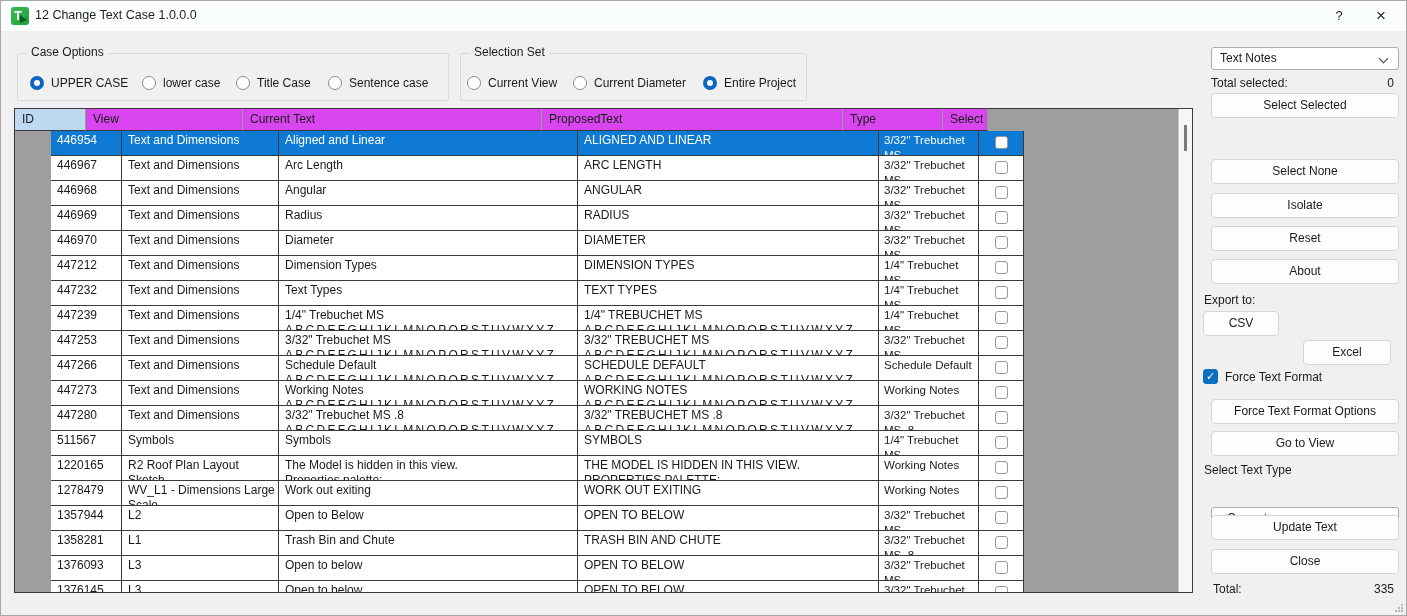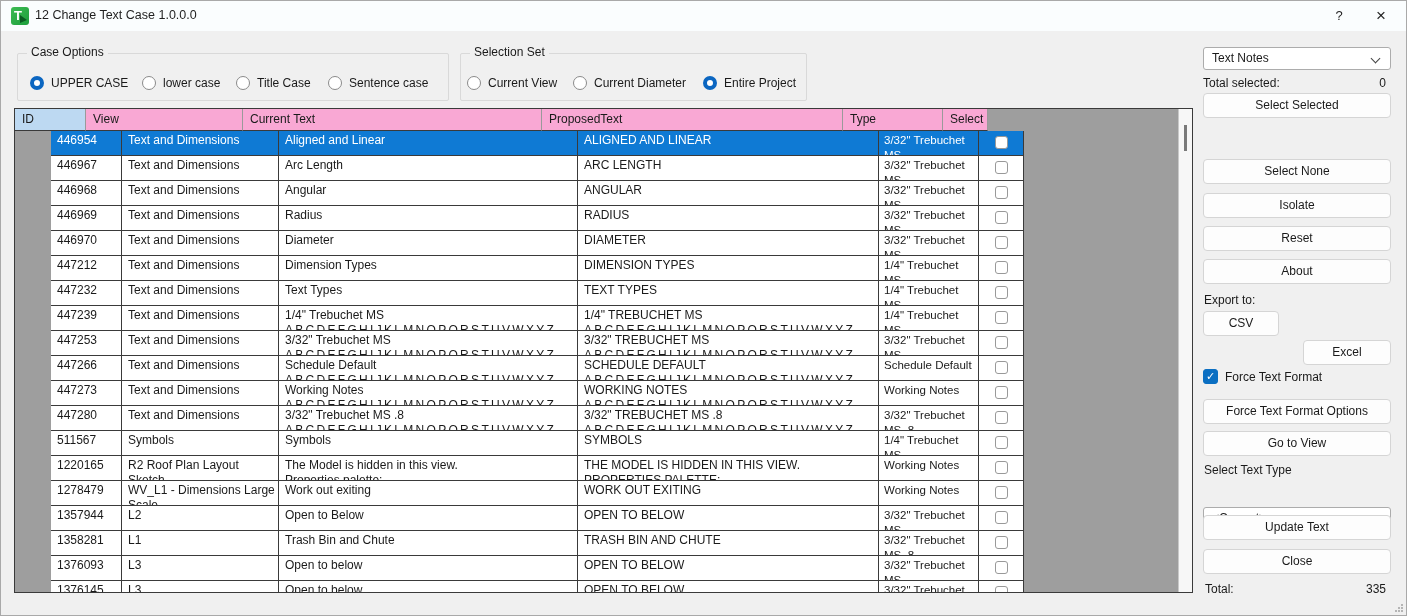--- a/index.html
+++ b/index.html
@@ -30,40 +30,40 @@
   .radio.on { border:4px solid #0b66c1; background:#fff; }
   .cbx { width:15px; height:15px; border-radius:3px; border:1px solid #8a8a8a; background:#fff; flex:none;
          color:#fff; font-family:"DejaVu Sans",sans-serif; font-size:11px; line-height:13px; text-align:center; }
   .cbx.on { background:#0b6fc2; border-color:#0b6fc2; }
   .cbx.on::after { content:"✓"; }
 
   
   .tbl { position:absolute; left:13px; top:107px; width:1179px; height:485px;
          background:#9e9e9e; border:1px solid #3a3a3a; overflow:hidden; }
   .thead { display:flex; height:22px; }
-  .th { flex:none; background:#f9a8d4; border-right:1px solid #9a9a9a; border-bottom:1px solid #3a3a3a;
+  .th { flex:none; background:#d946ef; border-right:1px solid #9a9a9a; border-bottom:1px solid #3a3a3a;
         padding:3px 0 0 7px; font-size:12px; overflow:hidden; white-space:nowrap; }
   .th.c-id { background:#bdd9f2; }
   .c-id{width:71px}.c-view{width:157px}.c-cur{width:299px}.c-prop{width:301px}.c-type{width:100px}.c-sel{width:45px}
   .tbody { height:463px; overflow:hidden;padding-left:36px; }
   .tr { display:flex; width:973px; height:25px; background:#fff; border-bottom:1px solid #3a3a3a; }
   .tr.sel { background:#0f7ad4; color:#fff; }
   .td { flex:none; height:100%; border-right:1px solid #3a3a3a; overflow:hidden; }
   .ln { white-space:nowrap; overflow:hidden; line-height:15px; padding-left:6px; font-size:12px; }
   .td .ln:first-child { margin-top:2px; }
   .ln.alpha { letter-spacing:2.3px; }
   .tw { padding:2px 2px 0 5px; font-size:11.5px; line-height:15px; overflow:hidden; height:100%; }
   .cb { width:13px; height:13px; border:1px solid #999; border-radius:3px; background:#fff; margin:5px auto 0; }
   .vscroll { position:absolute; right:0; top:0; bottom:0; width:14px; background:#f7f7f7;
              border-left:1px solid #c9c9c9; }
   .vthumb { position:absolute; left:5px; top:16px; width:3px; height:26px; background:#7a7a7a; }
 
   
   .rpanel { position:absolute; left:1202px; top:0; width:188px; height:616px; }
-  .rp { position:absolute; left:0; width:188px; }
+  .rp { position:absolute; left:8px; width:188px; }
   .btn { height:25px; background:#fdfdfd; border:1px solid #d5d5d5; border-radius:4px;
          text-align:center; line-height:23px; font-size:12px; color:#1a1a1a; }
   .combo { height:23px; background:#fff; border:1px solid #acacac; border-radius:3px;
            padding:3px 0 0 8px; font-size:12px; position:relative; }
   .chev { position:absolute; right:11px; top:7px; width:7px; height:7px;
           border-right:1.4px solid #444; border-bottom:1.4px solid #444; transform:rotate(45deg); }
   .kv { display:flex; justify-content:space-between; font-size:12px; }
   .lbl { font-size:12px; }
   .halfL { position:absolute; left:0; width:76px; }
   .halfR { position:absolute; left:100px; width:88px;margin-top:29px; }

